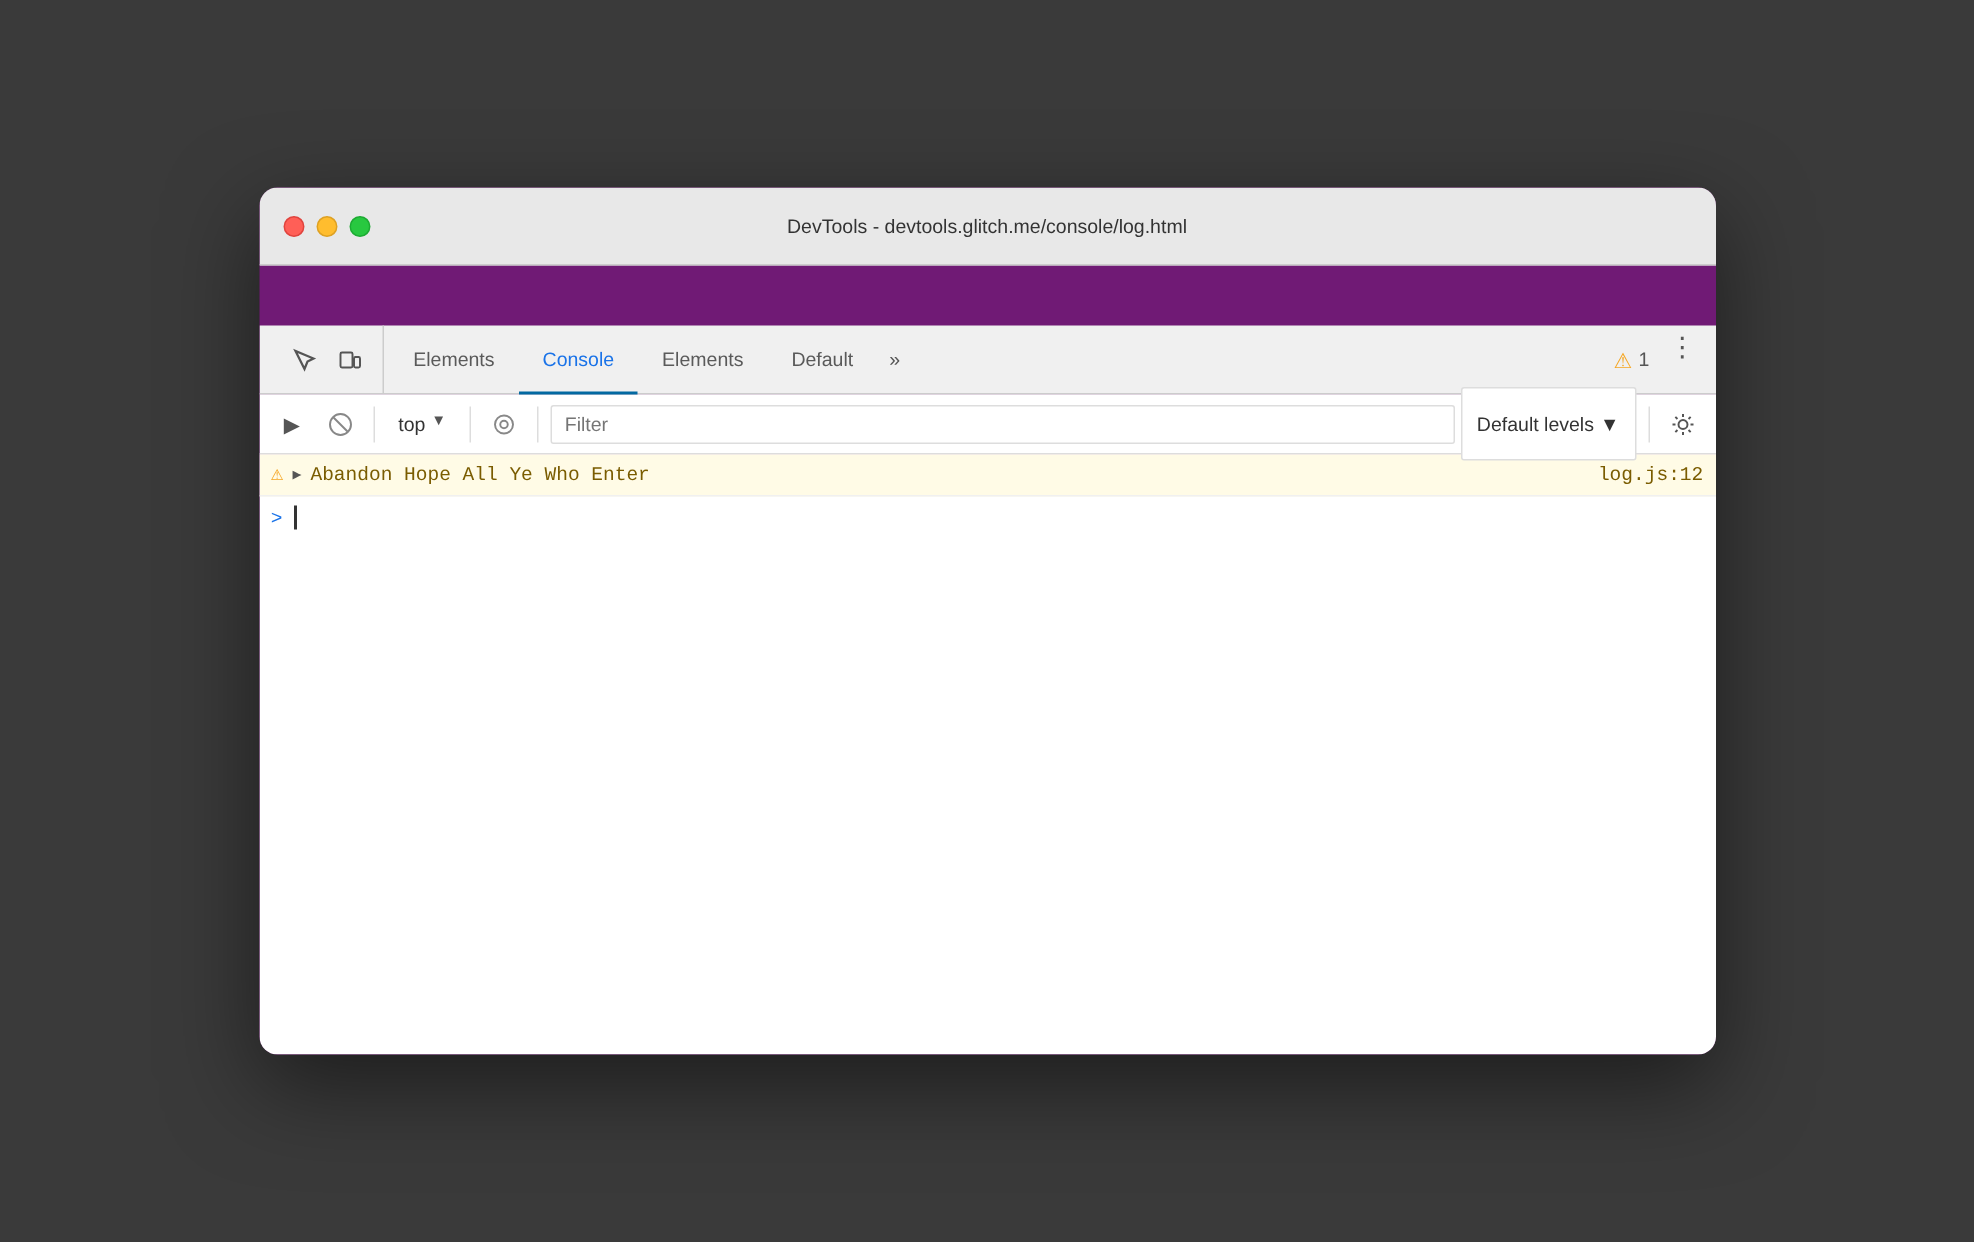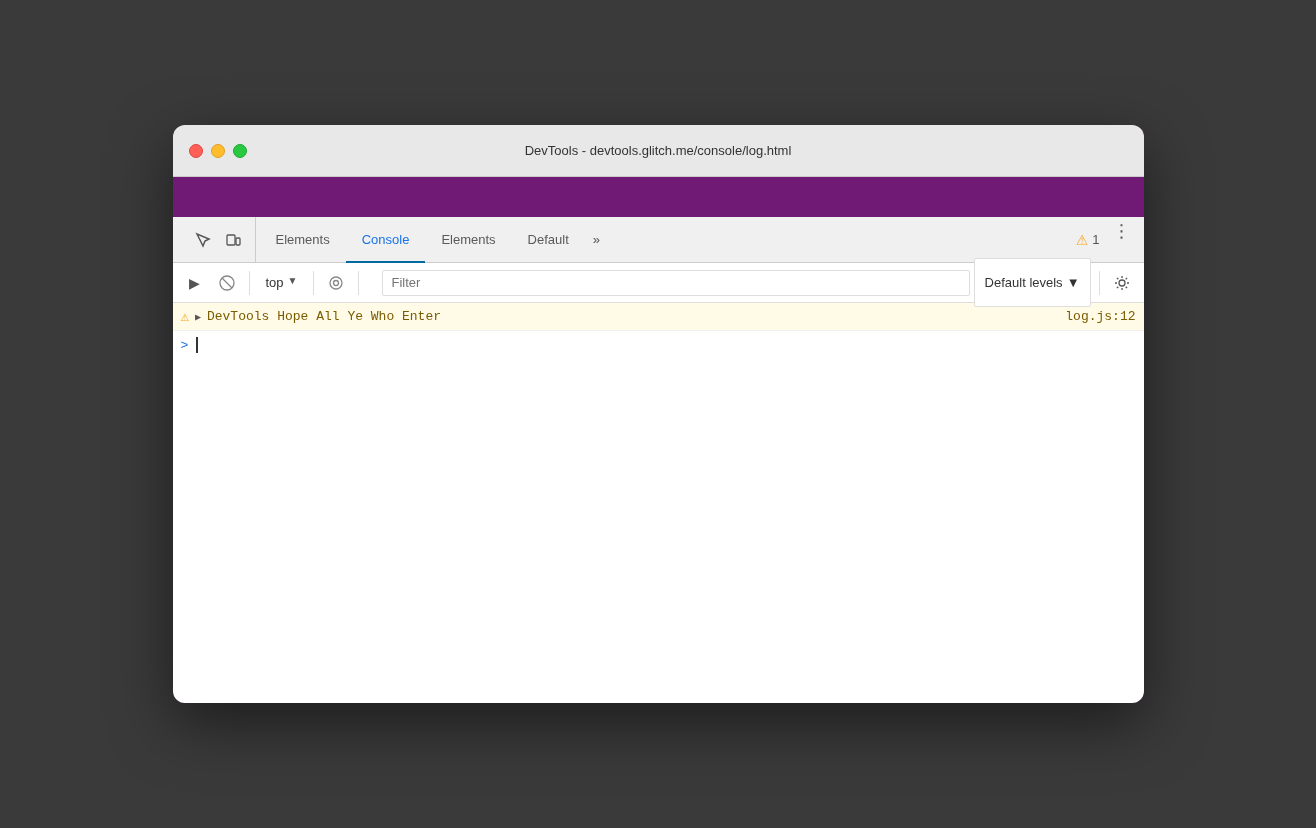--- a/index.html
+++ b/index.html
@@ -200,21 +200,20 @@
 
     .filter-input {
       flex: 1;
       border: 1px solid #ddd;
       border-radius: 2px;
       padding: 4px 8px;
       font-size: 13px;
       color: #333;
       outline: none;
       height: 26px;
-      margin-left: 15px;
     }
 
     .levels-btn {
       display: flex;
       align-items: center;
       gap: 4px;
       padding: 16px 10px;
       border: 1px solid #ddd;
       border-radius: 2px;
       background: #fff;
@@ -425,21 +424,21 @@
     </div>
   </div>
 
   <div class="console-content">
 
 
     <div class="console-warning-row">
       <div class="row-left">
         <span class="warn-icon">⚠</span>
         <span class="expand-arrow">▶</span>
-        <span>DevTools Hope All Ye Who Enter</span>
+        <span>Abandon Hope All Ye Who Enter</span>
       </div>
       <span class="row-link">log.js:12</span>
     </div>
 
     <div class="console-input-row">
       <span class="console-prompt">&gt;</span>
       <span class="console-cursor"></span>
     </div>
 
   </div>

